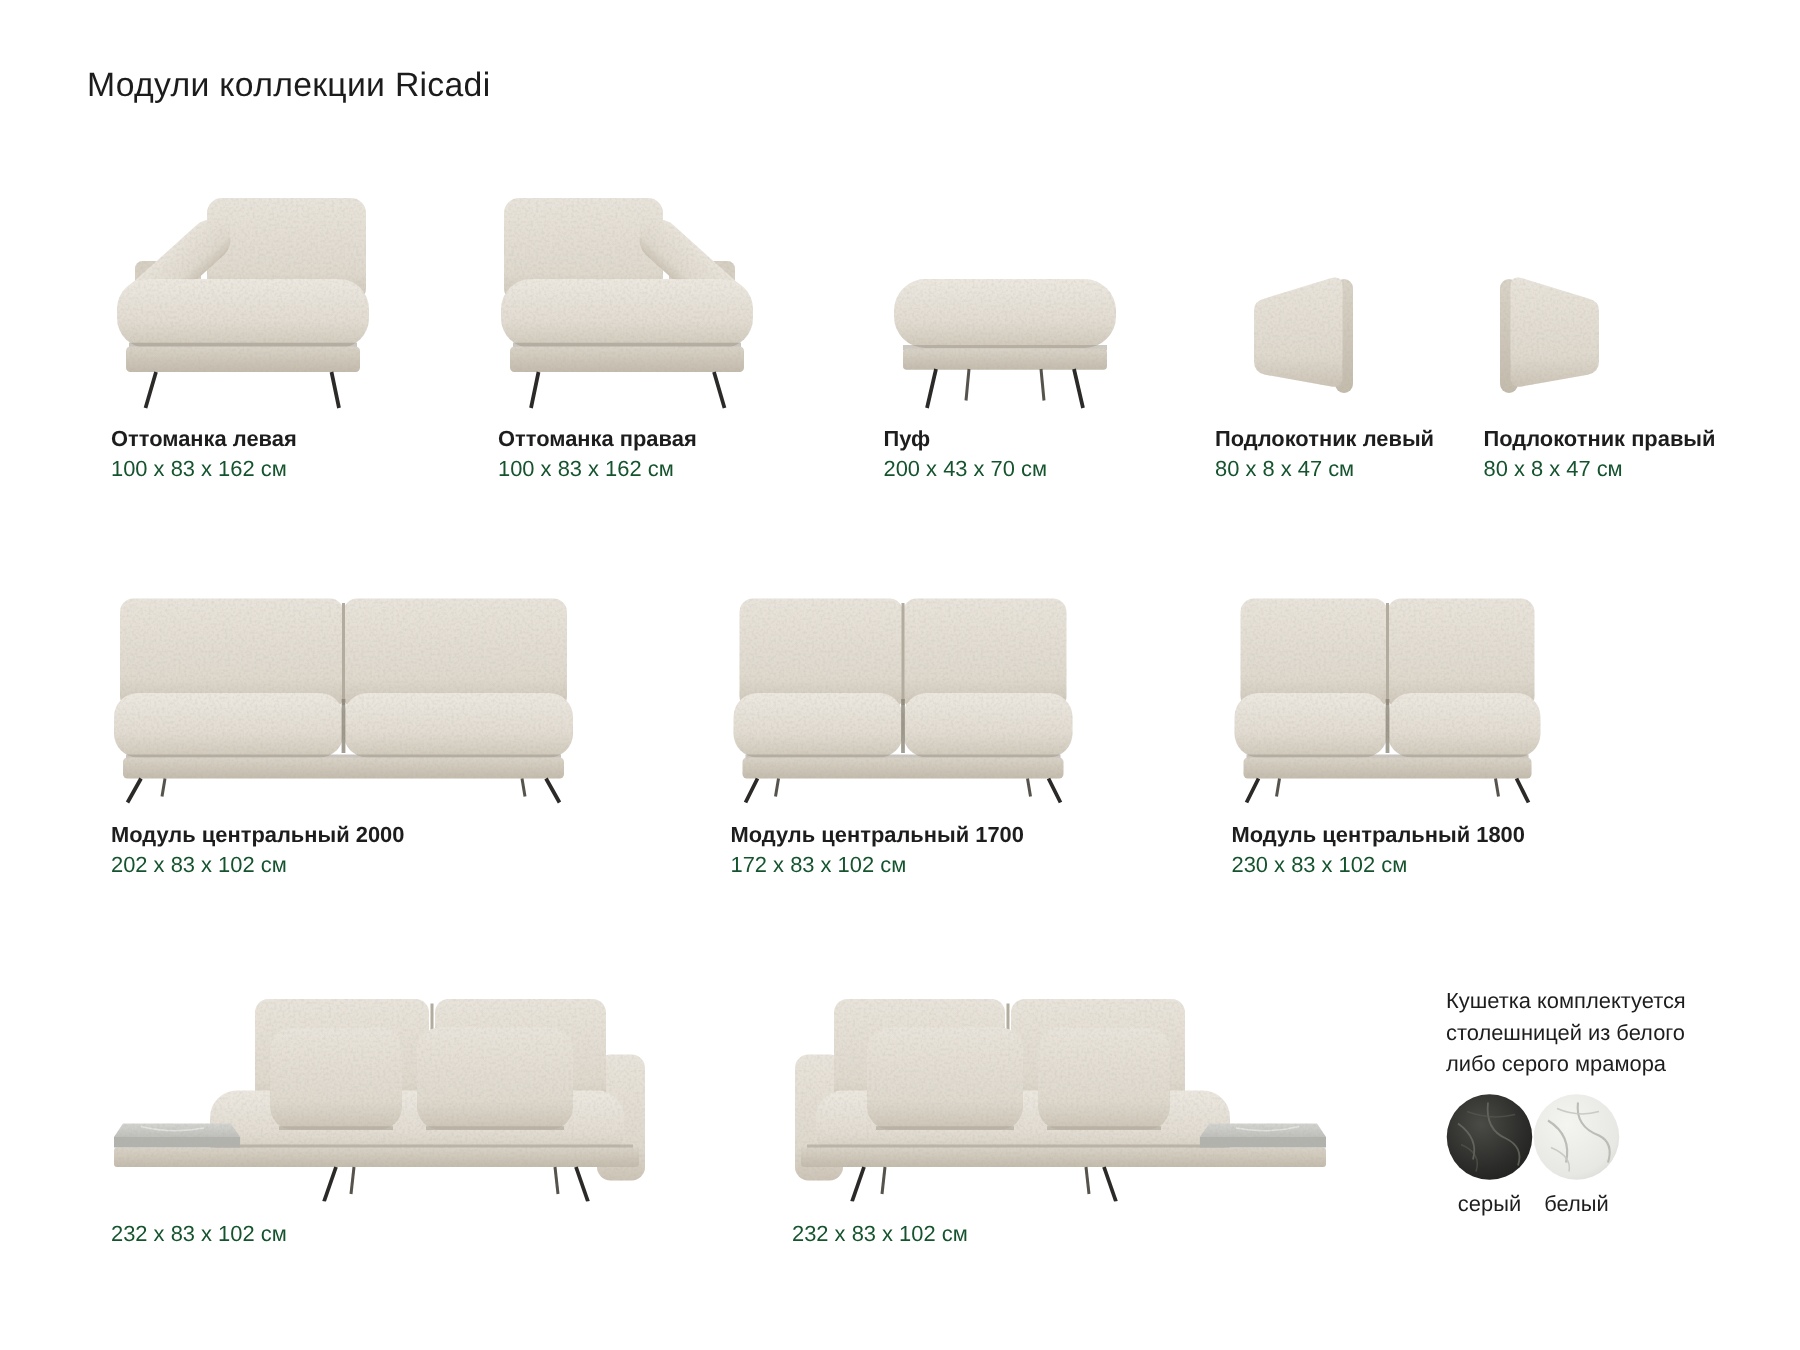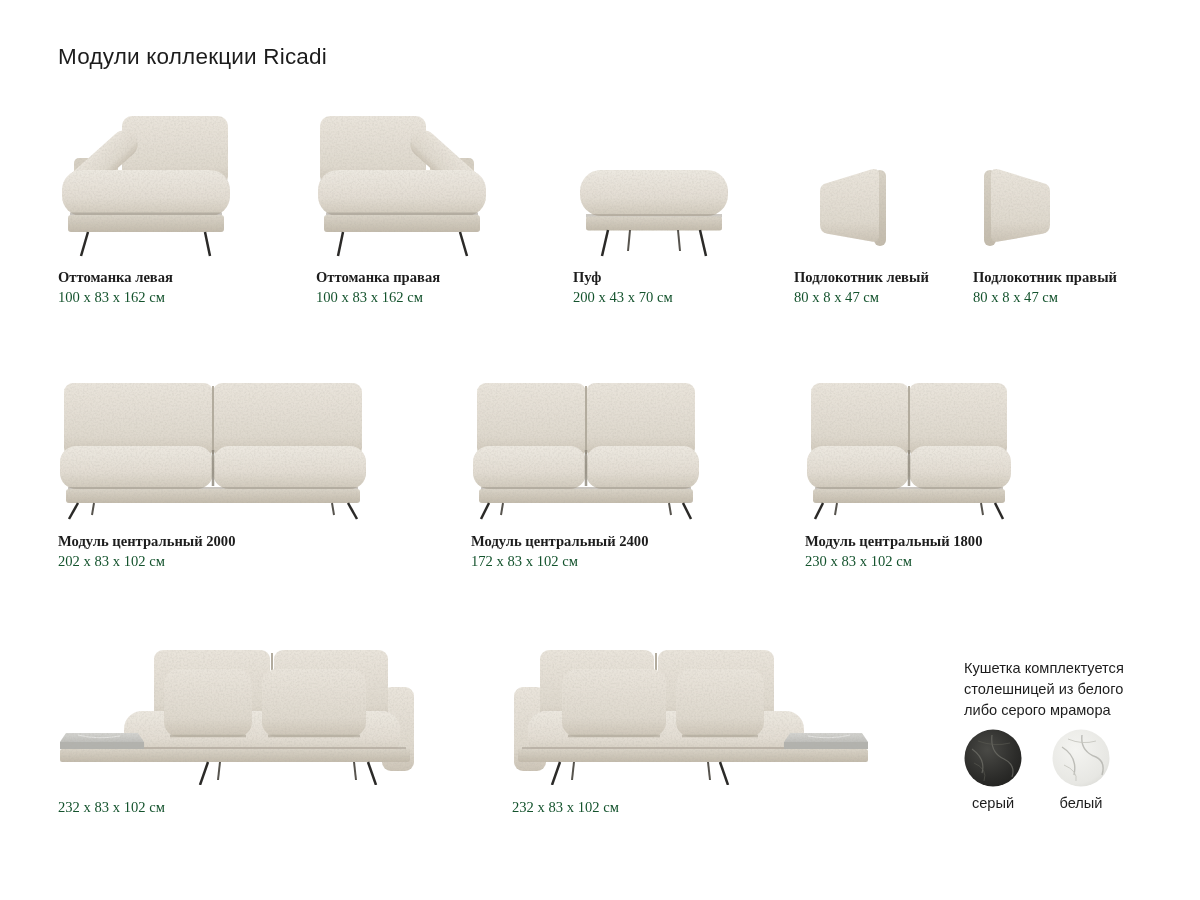--- a/index.html
+++ b/index.html
@@ -6,40 +6,40 @@
   body{
     width:1200px;height:900px;background:#ffffff;
     font-family:"Liberation Sans", sans-serif;color:#1d1d1d;
     position:relative;overflow:hidden;
   }
   .page{position:absolute;inset:0;}
   .title{
     position:absolute;left:58px;top:44px;margin:0;
     font-size:22.5px;font-weight:400;letter-spacing:.2px;color:#1c1c1c;
   }
-  figure.card{position:absolute;margin:0;padding:0;font-family:Liberation Serif, serif;}
+  figure.card{position:absolute;margin:16px;padding:0;}
   .imgbox{display:flex;align-items:flex-end;}
   .imgbox svg{display:block;}
   figcaption{display:block;}
   .pname{font-size:14.6px;font-weight:700;line-height:19.5px;color:#1d1d1d;white-space:nowrap;}
   .pdims{font-size:14.6px;font-weight:400;line-height:19.5px;color:#14532d;white-space:nowrap;}
   
   .r1 .imgbox{height:150px;}
   .r1 figcaption{margin-top:10px;}
   .r2 .imgbox{height:142px;}
   .r2 figcaption{margin-top:12px;}
   .r3 .imgbox{height:140px;}
   .r3 figcaption{margin-top:13px;}
   .note{
     position:absolute;left:948px;top:658px;width:186px;margin-left:16px;
   }
   .note-text{
     margin:0;font-size:14.6px;line-height:21px;color:#1d1d1d;
   }
-  .swatches{display:flex;gap:30px;margin-top:8px;}
+  .swatches{display:flex;margin-top:8px;}
   .swatch{display:flex;flex-direction:column;align-items:center;width:58px;}
   .swatch-label{margin-top:8px;font-size:14.6px;color:#1d1d1d;}
 </style>
 </head>
 <body>
 
 <svg width="0" height="0" style="position:absolute" aria-hidden="true">
   <defs>
     <filter id="boucle" x="-3%" y="-3%" width="106%" height="106%">
       <feTurbulence type="fractalNoise" baseFrequency="0.55" numOctaves="2" seed="7" result="n"></feTurbulence>
@@ -263,21 +263,21 @@
     </figcaption>
   </figure>
 
   <figure class="card r2" style="left:471px;top:378px">
     <div class="imgbox">
       <svg width="230" height="142" viewBox="0 0 230 142">
           <use href="#sofa230"></use>
         </svg>
     </div>
     <figcaption>
-      <div class="pname">Модуль центральный 2400</div>
+      <div class="pname">Модуль центральный 1700</div>
       <div class="pdims">172 x 83 x 102 см</div>
     </figcaption>
   </figure>
 
   <figure class="card r2" style="left:805px;top:378px">
     <div class="imgbox">
       <svg width="208" height="142" viewBox="0 0 208 142">
           <use href="#sofa208"></use>
         </svg>
     </div>

